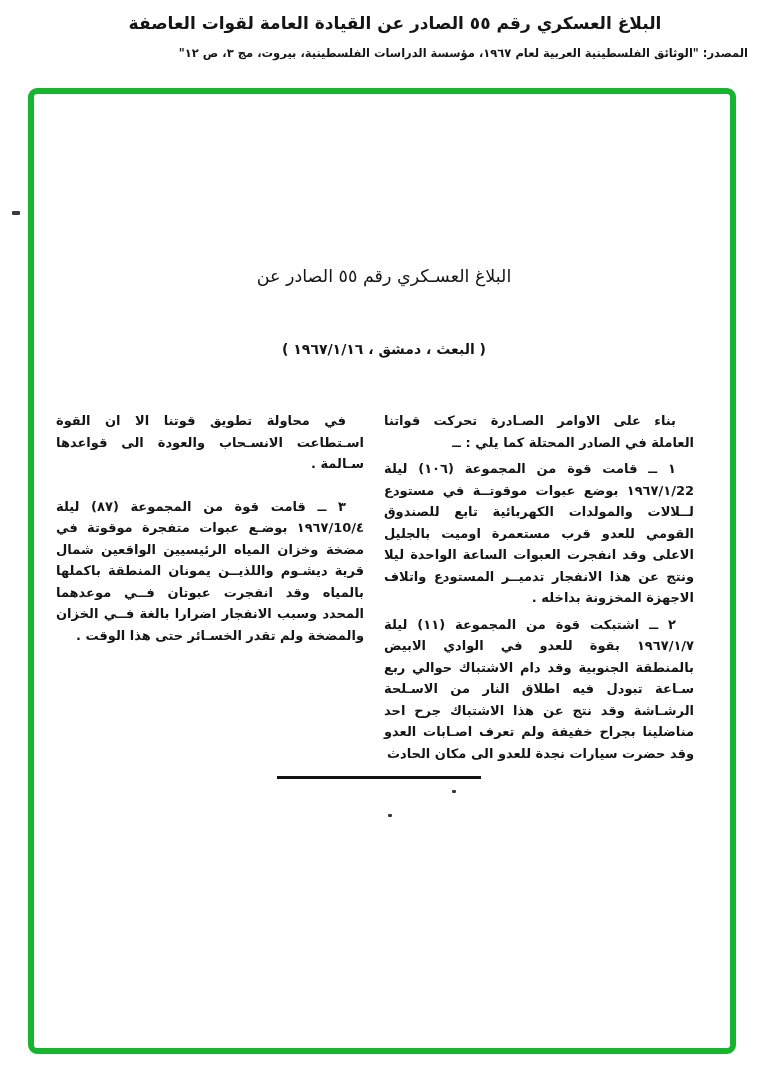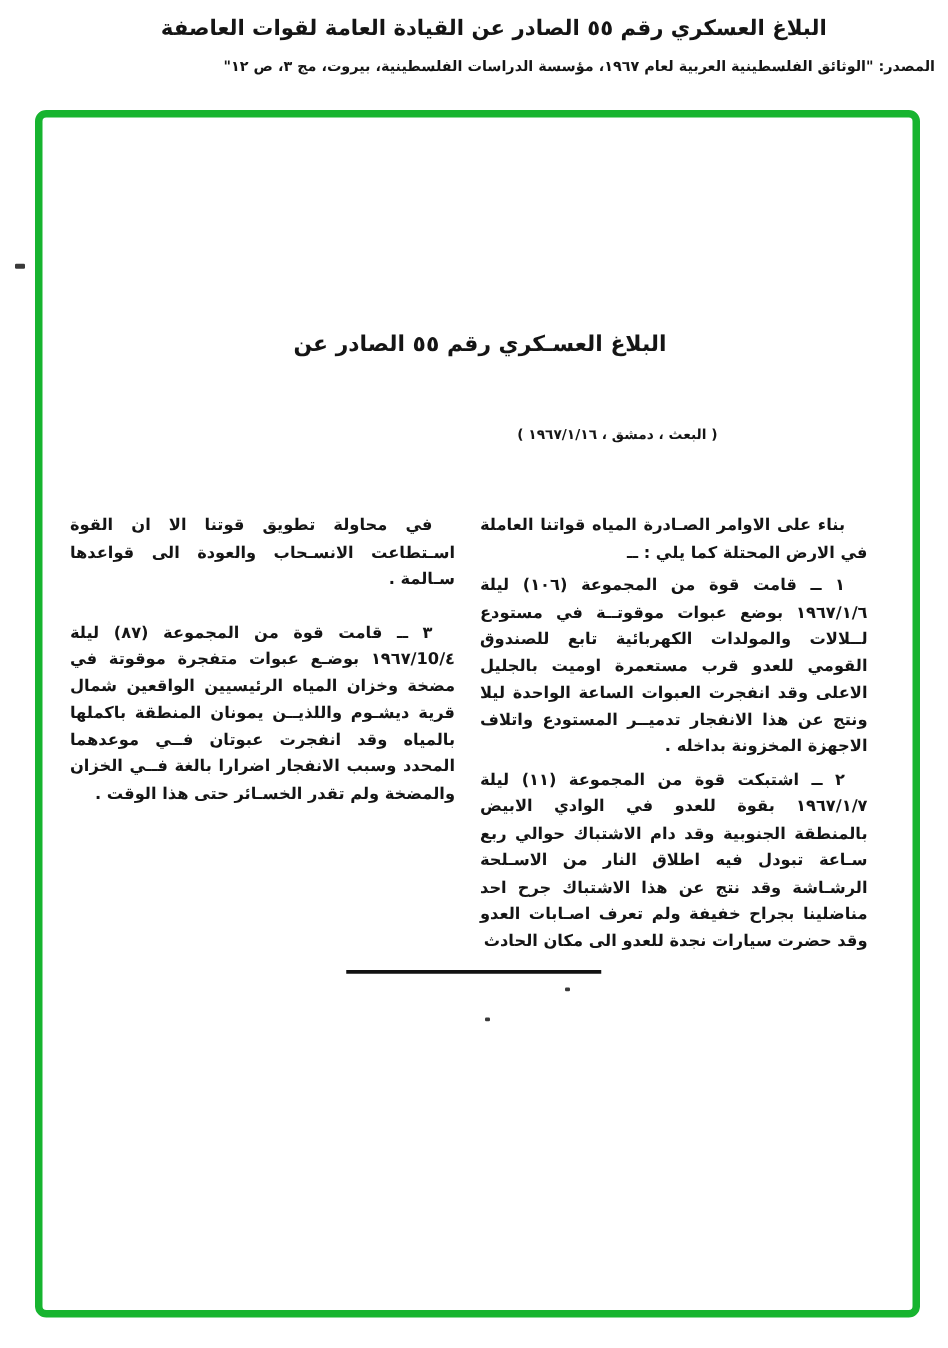--- a/index.html
+++ b/index.html
@@ -14,25 +14,25 @@
   .hdr-source{
     position:absolute;top:46px;right:10px;text-align:right;white-space:nowrap;
     direction:rtl;font-size:11.5px;font-weight:bold;
   }
   .page-border{
     position:absolute;left:28px;top:88px;width:696px;height:954px;
     border:6px solid #17b42f;border-radius:9px;background:#ffffff;
   }
   .doc-title{
     position:absolute;top:263px;left:194px;width:380px;text-align:center;
-    direction:rtl;font-size:17.5px;font-weight:bold;line-height:27px;
+    direction:rtl;font-size:17.5px;font-weight:normal;line-height:27px;
   }
   .doc-dateline{
-    position:absolute;top:341px;left:194px;width:380px;
-    direction:rtl;font-size:11px;font-weight:bold;letter-spacing:1px;
+    position:absolute;top:341px;left:194px;width:380px;text-align:center;
+    direction:rtl;font-size:14px;font-weight:bold;letter-spacing:1px;
   }
   .col{
     position:absolute;top:410px;direction:rtl;text-align:justify;
     font-size:13px;font-weight:bold;line-height:21.5px;
   }
   .col-right{left:384px;width:310px;}
   .col-left{left:56px;width:308px;}
   .col p{margin:0 0 5px 0;text-indent:18px;}
   .col-left p:first-child{margin-bottom:21px;}
   .sep-line{
@@ -51,22 +51,22 @@
 
 <div class="page-border" style="border-color: rgb(23, 180, 47);"></div>
 
 <div class="doc-title">
   <div>البلاغ العسـكري رقم ٥٥ الصادر عن</div>
 </div>
 
 <div class="doc-dateline">( البعث ، دمشق ، ١٩٦٧/١/١٦ )</div>
 
 <div class="col col-right">
-    <p>بناء على الاوامر الصـادرة المياه قواتنا العاملة في الارض المحتلة كما يلي : ــ</p>
-    <p>١ ــ قامت قوة من المجموعة (١٠٦) ليلة ١٩٦٧/١/٦ بوضع عبوات موقوتــة في مستودع لــلالات والمولدات الكهربائية تابع للصندوق القومي للعدو قرب مستعمرة اوميت بالجليل الاعلى وقد انفجرت العبوات الساعة الواحدة ليلا ونتج عن هذا الانفجار تدميــر المستودع واتلاف الاجهزة المخزونة بداخله .</p>
+    <p>بناء على الاوامر الصـادرة تحركت قواتنا العاملة في الصادر المحتلة كما يلي : ــ</p>
+    <p>١ ــ قامت قوة من المجموعة (١٠٦) ليلة ١٩٦٧/١/22 بوضع عبوات موقوتــة في مستودع لــلالات والمولدات الكهربائية تابع للصندوق القومي للعدو قرب مستعمرة اوميت بالجليل الاعلى وقد انفجرت العبوات الساعة الواحدة ليلا ونتج عن هذا الانفجار تدميــر المستودع واتلاف الاجهزة المخزونة بداخله .</p>
     <p>٢ ــ اشتبكت قوة من المجموعة (١١) ليلة ١٩٦٧/١/٧ بقوة للعدو في الوادي الابيض بالمنطقة الجنوبية وقد دام الاشتباك حوالي ربع سـاعة تبودل فيه اطلاق النار من الاسـلحة الرشـاشة وقد نتج عن هذا الاشتباك جرح احد مناضلينا بجراح خفيفة ولم تعرف اصـابات العدو وقد حضرت سيارات نجدة للعدو الى مكان الحادث</p>
   </div>
 <div class="col col-left">
     <p>في محاولة تطويق قوتنا الا ان القوة اسـتطاعت الانسـحاب والعودة الى قواعدها سـالمة .</p>
     <p>٣ ــ قامت قوة من المجموعة (٨٧) ليلة ١٩٦٧/10/٤ بوضـع عبوات متفجرة موقوتة في مضخة وخزان المياه الرئيسيين الواقعين شمال قرية ديشـوم واللذيــن يمونان المنطقة باكملها بالمياه وقد انفجرت عبوتان فــي موعدهما المحدد وسبب الانفجار اضرارا بالغة فــي الخزان والمضخة ولم تقدر الخسـائر حتى هذا الوقت .</p>
   </div>
 
 <div class="sep-line"></div>
 
 <div class="speck speck-1"></div>

